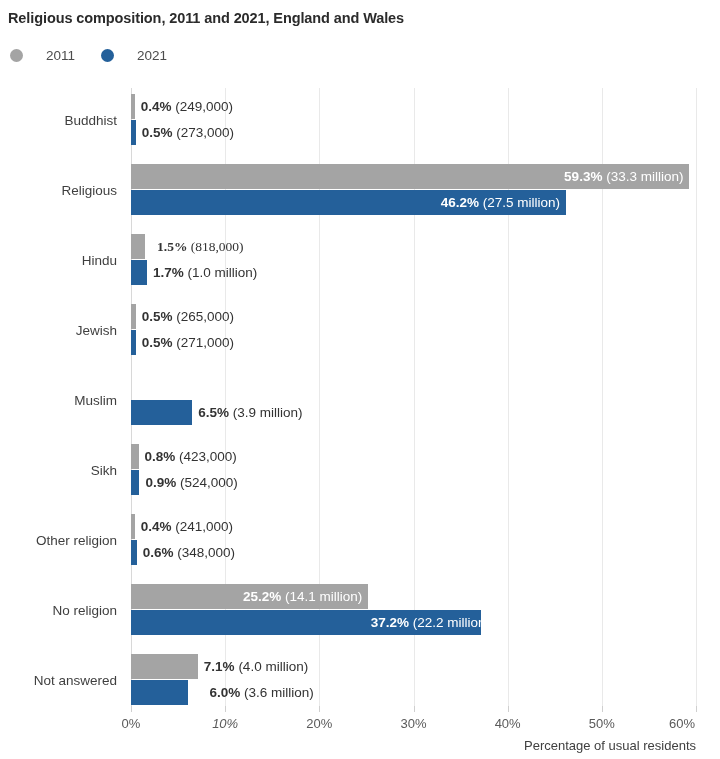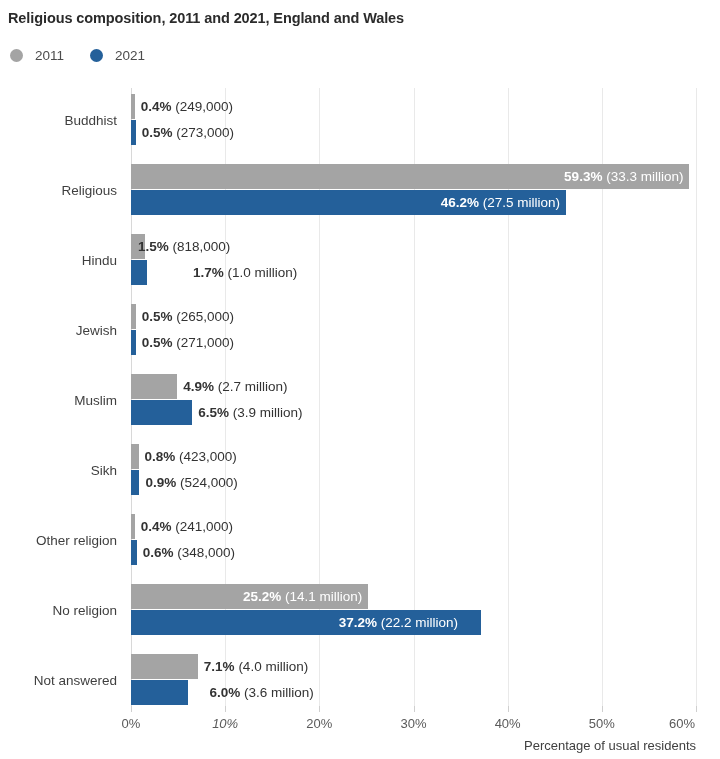--- a/index.html
+++ b/index.html
@@ -36,21 +36,21 @@
     left: 10px;
     top: 45px;
     display: flex;
     align-items: center;
     gap: 26px;
     height: 20px;
   }
   .legend-item {
     display: flex;
     align-items: center;
-    gap: 12px;
+    gap: 23px;
   }
   .legend-dot {
     width: 13px;
     height: 13px;
     border-radius: 50%;
     display: inline-block;
   }
   .legend-label {
     font-size: 13.5px;
     color: #4c4c4c;
@@ -221,44 +221,40 @@
           </div>
           <div class="bar-wrap bottom">
             <div class="bar y2021" style="width: 435.05px; background: rgb(36, 96, 154);"></div>
             <div class="bar-label inside" style="left: auto; right: 135.95px;"><span class="pct">46.2%</span><span class="cnt"> (27.5 million)</span></div>
           </div>
         </div>
         <div class="row" style="top: 146px;">
           <div class="cat-label">Hindu</div>
           <div class="bar-wrap top">
             <div class="bar y2011" style="width: 14.125px; background: rgb(164, 164, 164);"></div>
-            <div class="bar-label outside" style="left: 7px;"><span class="pct">1.5%</span><span class="cnt"> (818,000)</span></div>
+            <div class="bar-label outside" style="left: 26px; font-family: Liberation Serif, serif;"><span class="pct">1.5%</span><span class="cnt"> (818,000)</span></div>
           </div>
           <div class="bar-wrap bottom">
             <div class="bar y2021" style="width: 16.0083px; background: rgb(36, 96, 154);"></div>
-            <div class="bar-label outside" style="left: 22.0083px; margin-left: 40px;"><span class="pct">1.7%</span><span class="cnt"> (1.0 million)</span></div>
+            <div class="bar-label outside" style="left: 22.0083px;"><span class="pct">1.7%</span><span class="cnt"> (1.0 million)</span></div>
           </div>
         </div>
         <div class="row" style="top: 216px;">
           <div class="cat-label">Jewish</div>
           <div class="bar-wrap top">
             <div class="bar y2011" style="width: 4.70833px; background: rgb(164, 164, 164);"></div>
             <div class="bar-label outside" style="left: 10.7083px;"><span class="pct">0.5%</span><span class="cnt"> (265,000)</span></div>
           </div>
           <div class="bar-wrap bottom">
             <div class="bar y2021" style="width: 4.70833px; background: rgb(36, 96, 154);"></div>
             <div class="bar-label outside" style="left: 10.7083px;"><span class="pct">0.5%</span><span class="cnt"> (271,000)</span></div>
           </div>
         </div>
         <div class="row" style="top: 286px;">
           <div class="cat-label">Muslim</div>
-          <div class="bar-wrap top">
-            <div class="bar y2011" style="width: 46.1417px; background: rgb(164, 164, 164);"></div>
-            <div class="bar-label outside" style="left: 52.1417px;"><span class="pct">4.9%</span><span class="cnt"> (2.7 million)</span></div>
-          </div>
           <div class="bar-wrap bottom">
             <div class="bar y2021" style="width: 61.2083px; background: rgb(36, 96, 154);"></div>
             <div class="bar-label outside" style="left: 67.2083px;"><span class="pct">6.5%</span><span class="cnt"> (3.9 million)</span></div>
           </div>
         </div>
         <div class="row" style="top: 356px;">
           <div class="cat-label">Sikh</div>
           <div class="bar-wrap top">
             <div class="bar y2011" style="width: 7.53333px; background: rgb(164, 164, 164);"></div>
             <div class="bar-label outside" style="left: 13.5333px;"><span class="pct">0.8%</span><span class="cnt"> (423,000)</span></div>
@@ -280,21 +276,21 @@
           </div>
         </div>
         <div class="row" style="top: 496px;">
           <div class="cat-label">No religion</div>
           <div class="bar-wrap top">
             <div class="bar y2011" style="width: 237.3px; background: rgb(164, 164, 164);"></div>
             <div class="bar-label inside" style="left: auto; right: 333.7px;"><span class="pct">25.2%</span><span class="cnt"> (14.1 million)</span></div>
           </div>
           <div class="bar-wrap bottom">
             <div class="bar y2021" style="width: 350.3px; background: rgb(36, 96, 154);"></div>
-            <div class="bar-label inside" style="left: auto; right: 238px;"><span class="pct">37.2%</span><span class="cnt"> (22.2 million)</span></div>
+            <div class="bar-label inside" style="left: auto; right: 206px;"><span class="pct">37.2%</span><span class="cnt"> (22.2 million)</span></div>
           </div>
         </div>
         <div class="row" style="top: 566px;">
           <div class="cat-label">Not answered</div>
           <div class="bar-wrap top">
             <div class="bar y2011" style="width: 66.8583px; background: rgb(164, 164, 164);"></div>
             <div class="bar-label outside" style="left: 72.8583px;"><span class="pct">7.1%</span><span class="cnt"> (4.0 million)</span></div>
           </div>
           <div class="bar-wrap bottom">
             <div class="bar y2021" style="width: 56.5px; background: rgb(36, 96, 154);"></div>

